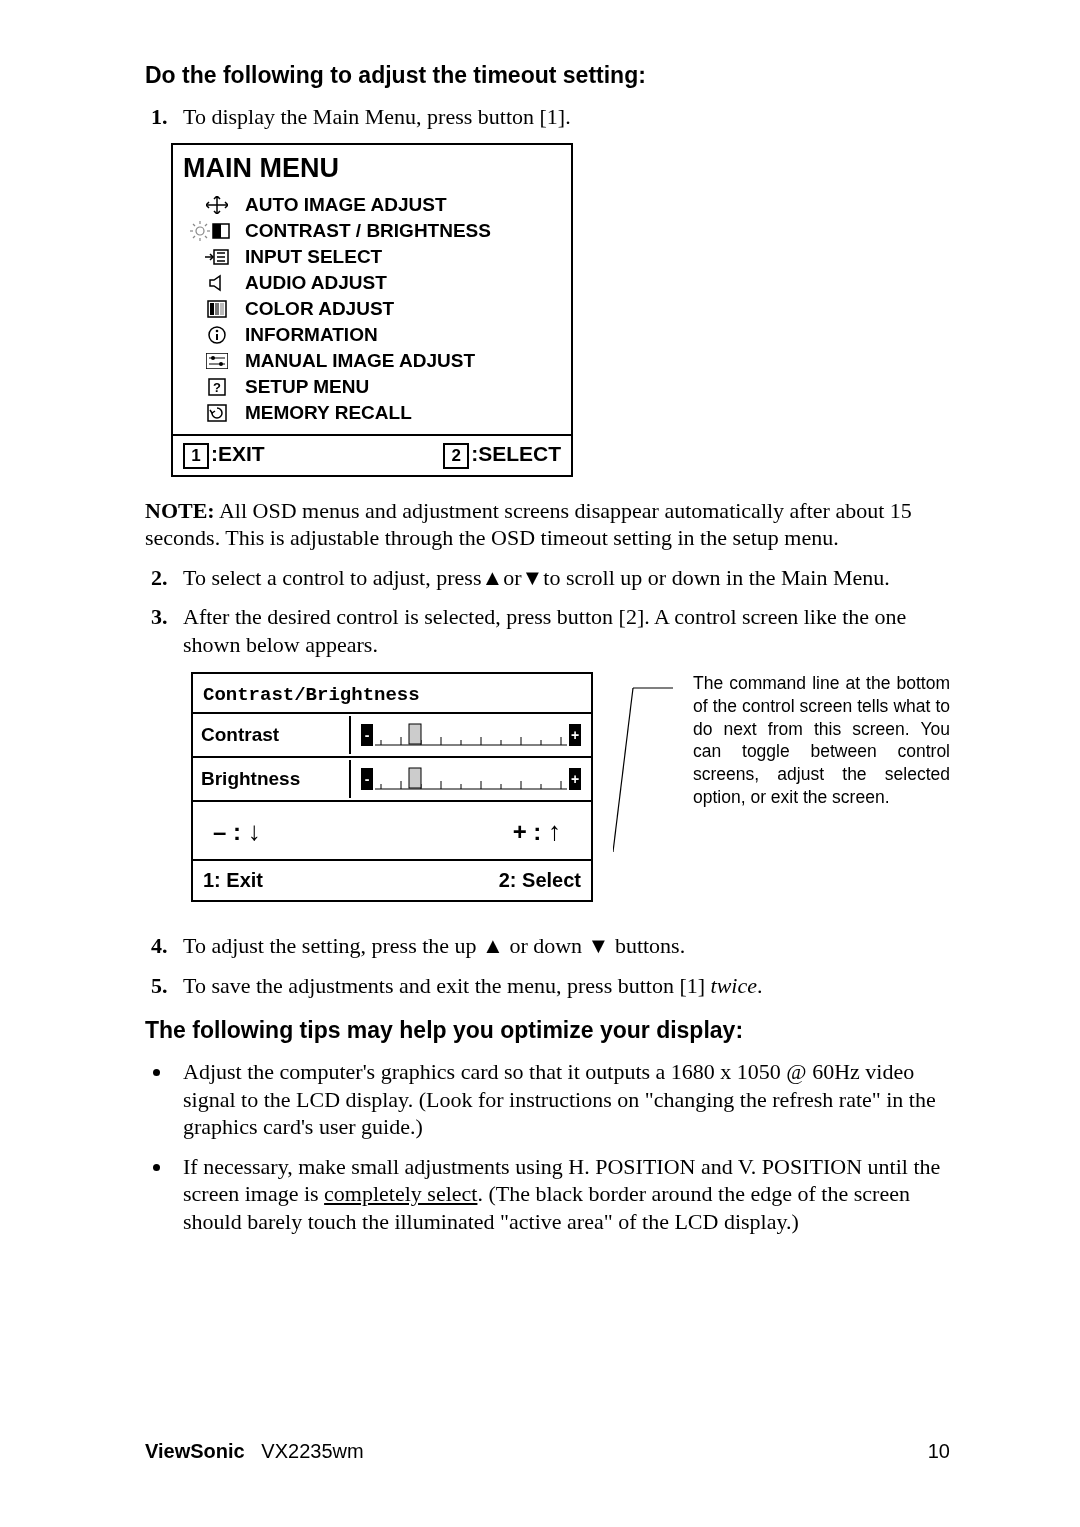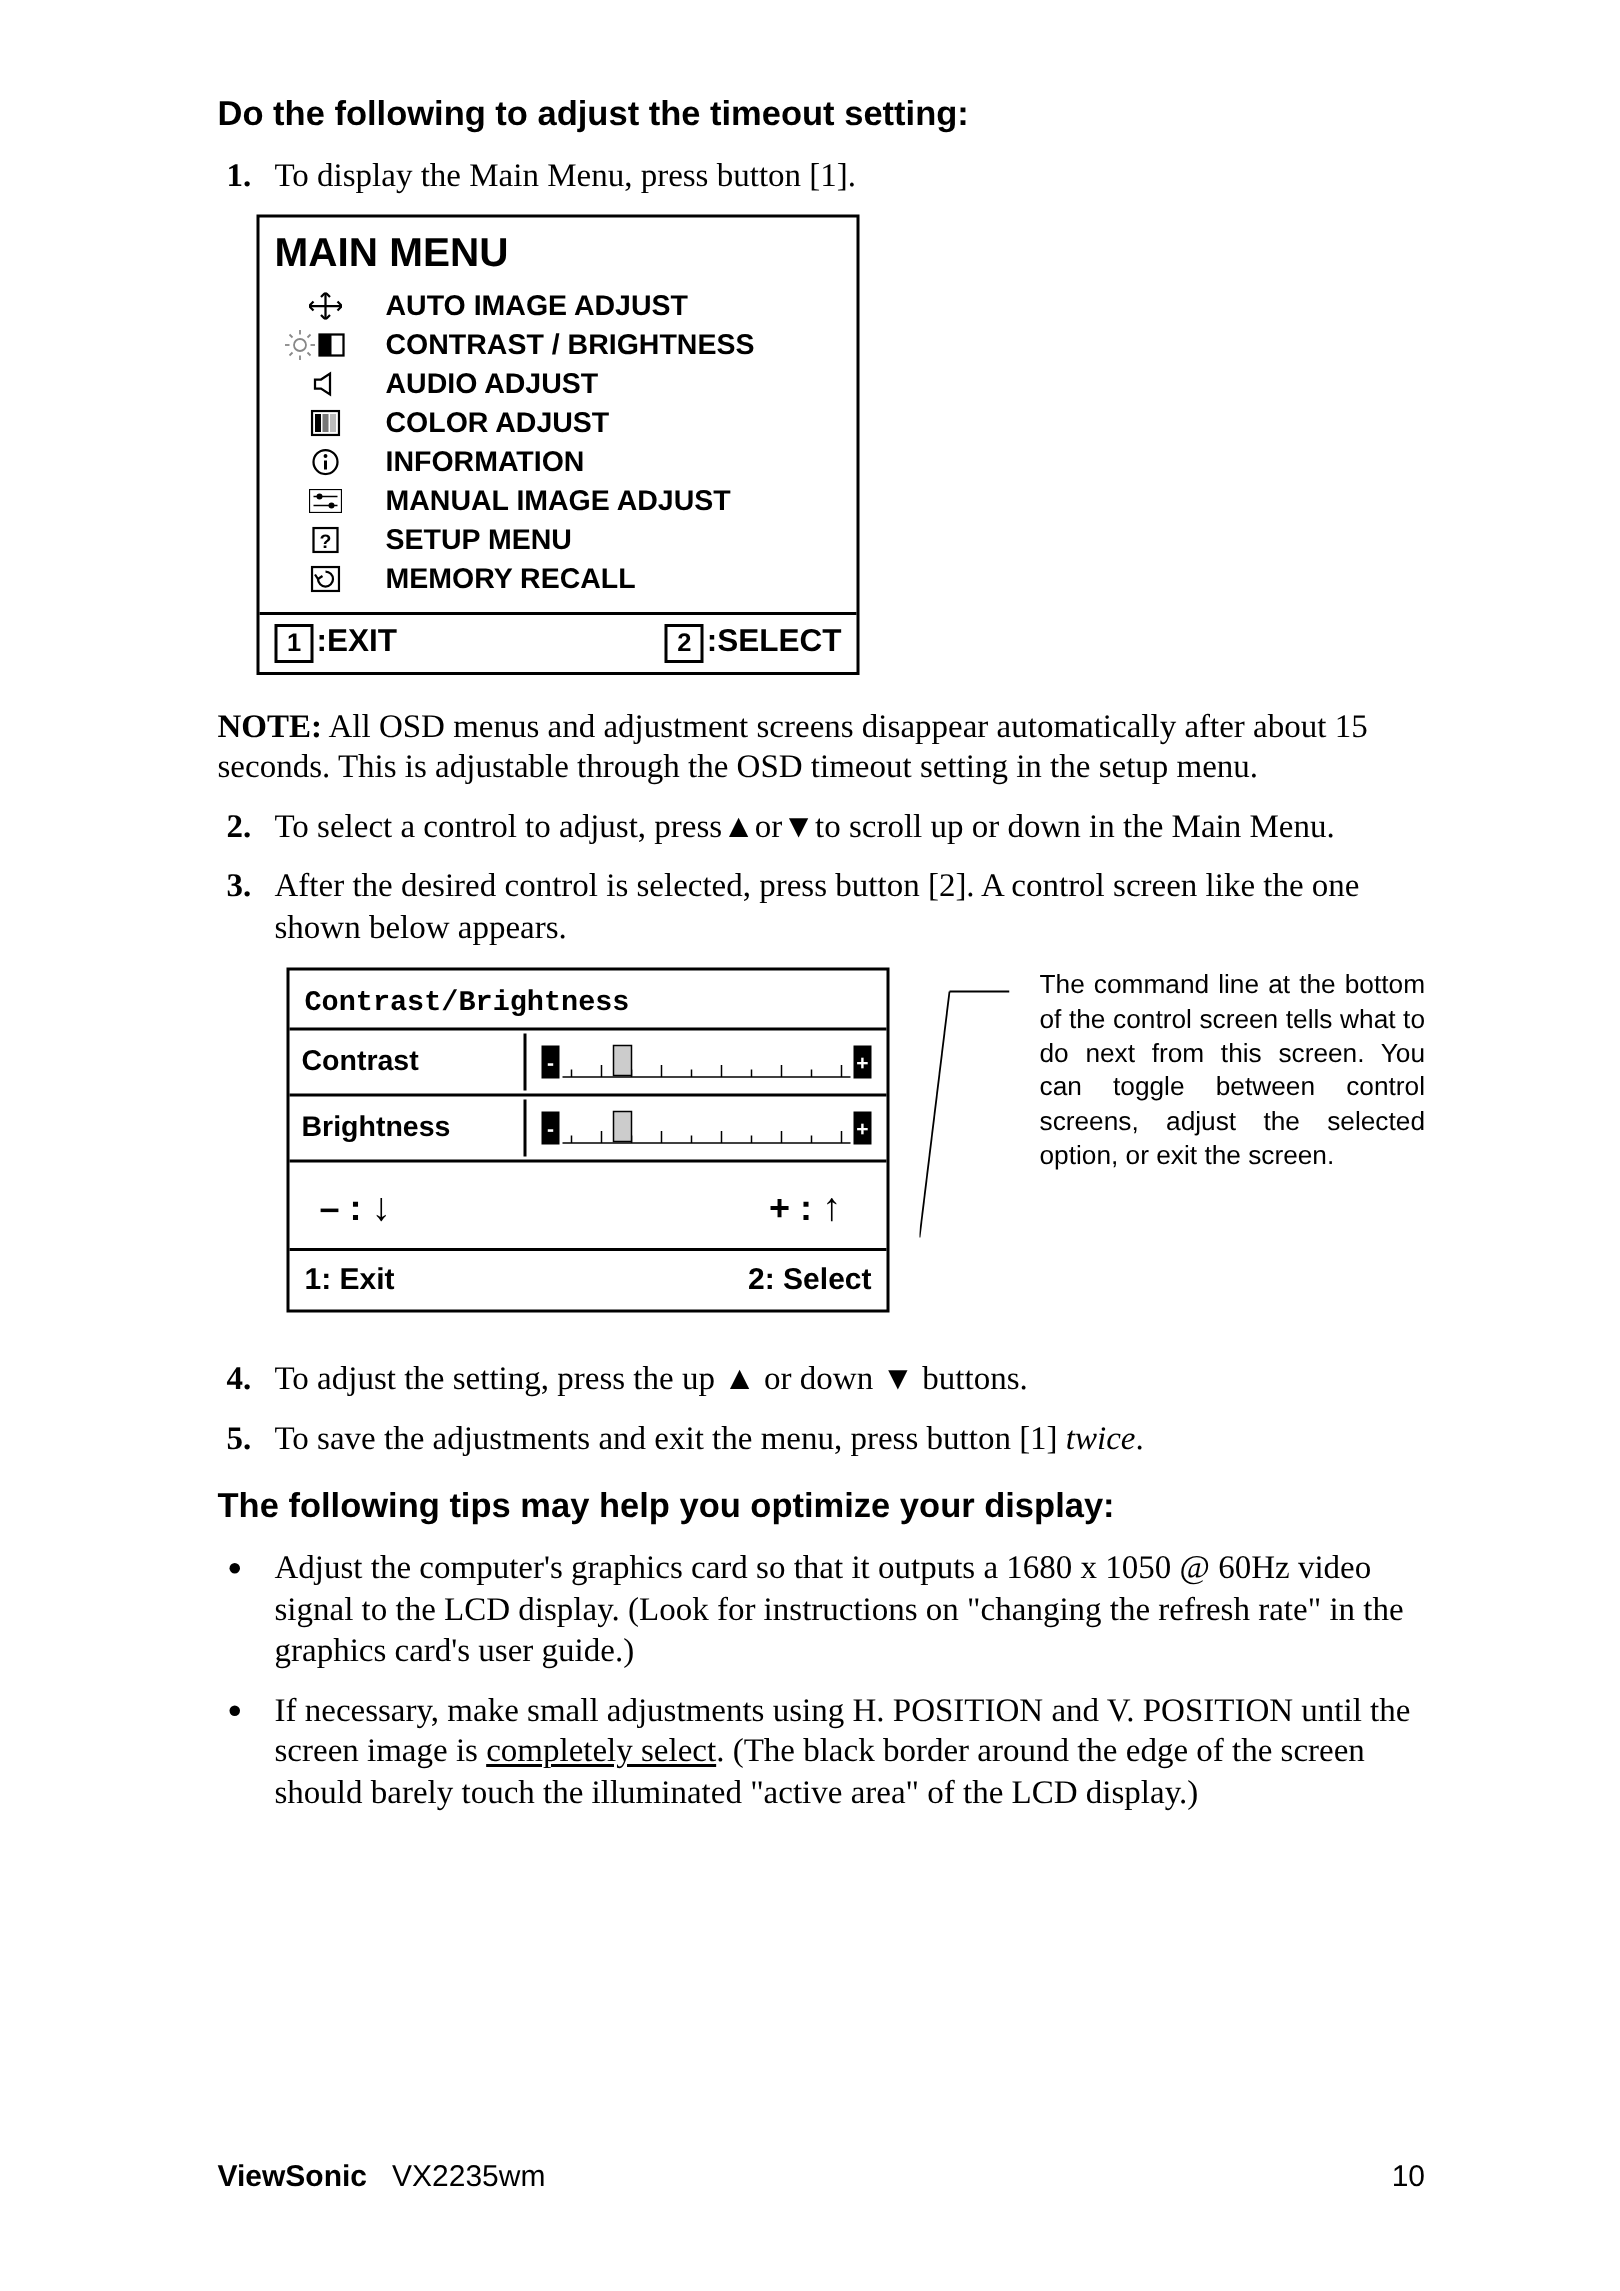--- a/index.html
+++ b/index.html
@@ -41,21 +41,21 @@
     border: 2px solid #000;
     width: 398px;
     background: #fff;
     font-family: Arial, Helvetica, sans-serif;
     font-weight: bold;
     font-size: 19px;
     margin: 10px 0 20px 26px;
   }
   .menu-title { padding: 8px 10px 6px 10px; font-size: 27px; }
   .menu-items { padding: 2px 10px 8px 10px; }
-  .menu-row { display: flex; align-items: center; gap: 20px; padding: 2px 0; }
+  .menu-row { display: flex; align-items: center; gap: 8px; padding: 2px 0; }
   .menu-row .icon { width: 26px; text-align: center; font-family: Arial; }
   .menu-row .iconpair { display: flex; gap: 2px; width: 40px; justify-content: center; }
   .menu-footer { border-top: 2px solid #000; display: flex; justify-content: space-between; padding: 6px 10px; font-size: 21px; }
   .keybox {
     display: inline-flex; border: 2px solid #000; width: 22px; height: 22px;
     align-items: center; justify-content: center; margin-right: 2px;
     font-family: Arial; font-weight: bold; font-size: 17px;
   }
 
   
@@ -146,20 +146,35 @@
         <span>
           <svg class="svgicon" width="18" height="18" viewBox="0 0 18 18">
               <rect x="1" y="2" width="16" height="14" fill="none" stroke="#000" stroke-width="1.5"></rect>
               <rect x="1" y="2" width="8" height="14" fill="#000"></rect>
             </svg>
         </span>
       </span>
       <span>CONTRAST / BRIGHTNESS</span>
     </div>
 
+    <div class="menu-row">
+      <span class="icon" style="padding-left:14px; width:40px;">
+        <svg class="svgicon" width="24" height="16" viewBox="0 0 24 16">
+            <g stroke="#000" stroke-width="1.5" fill="none">
+              <rect x="9" y="1" width="14" height="14"></rect>
+              <line x1="12" y1="4" x2="20" y2="4"></line>
+              <line x1="12" y1="8" x2="20" y2="8"></line>
+              <line x1="12" y1="12" x2="20" y2="12"></line>
+              <polyline points="0,8 8,8"></polyline>
+              <polyline points="5,5 8,8 5,11"></polyline>
+            </g>
+          </svg>
+      </span>
+      <span>INPUT SELECT</span>
+    </div>
 
     <div class="menu-row">
       <span class="icon" style="padding-left:14px; width:40px;">
         <svg class="svgicon" width="18" height="18" viewBox="0 0 18 18">
             <path d="M2 6 H6 L12 2 V16 L6 12 H2 Z" fill="none" stroke="#000" stroke-width="1.5"></path>
           </svg>
       </span>
       <span>AUDIO ADJUST</span>
     </div>
 

